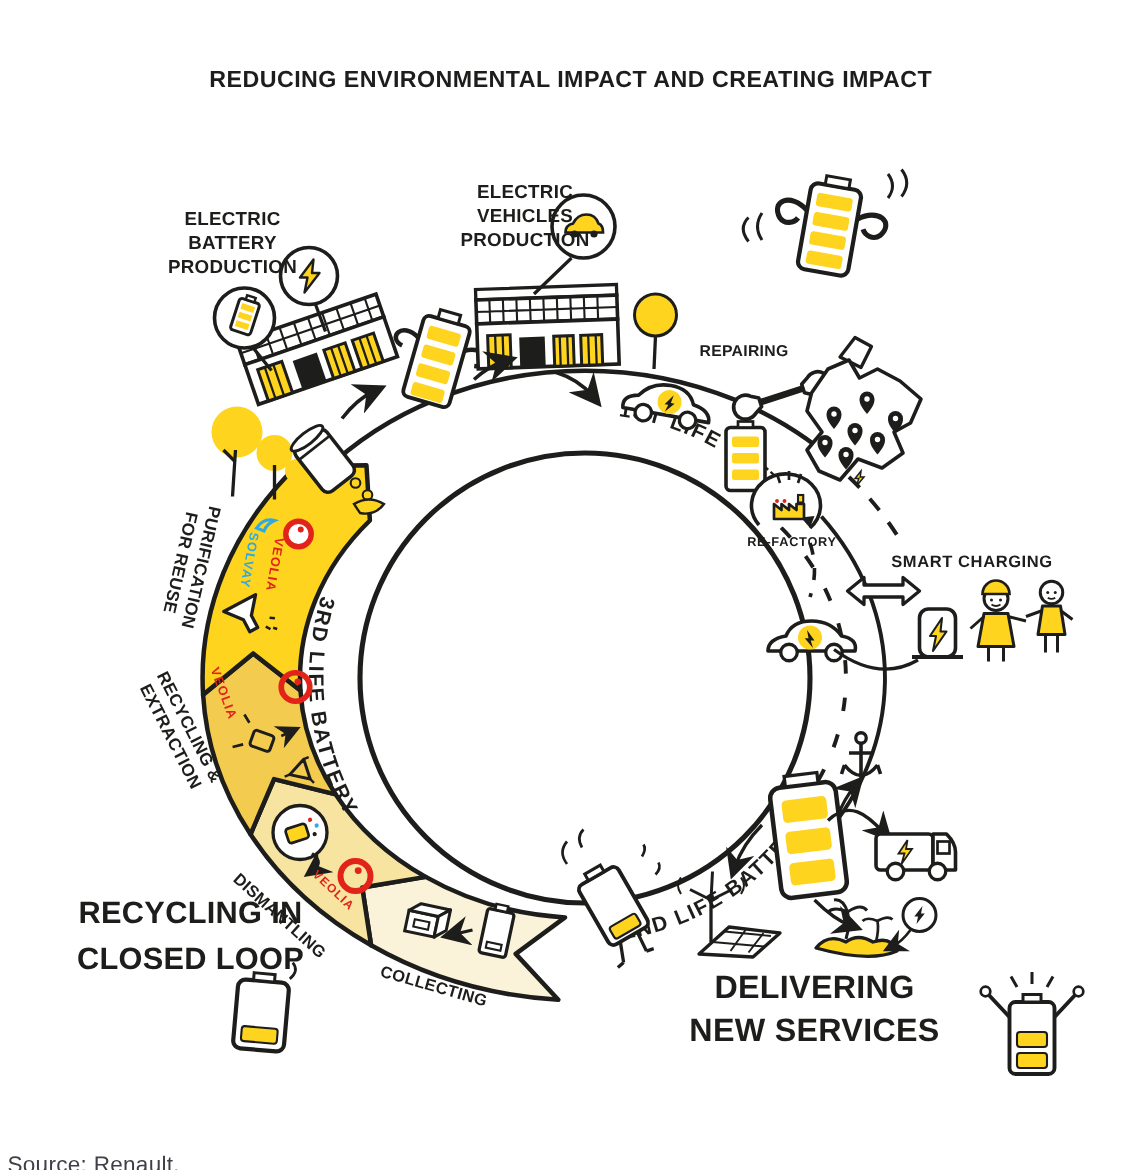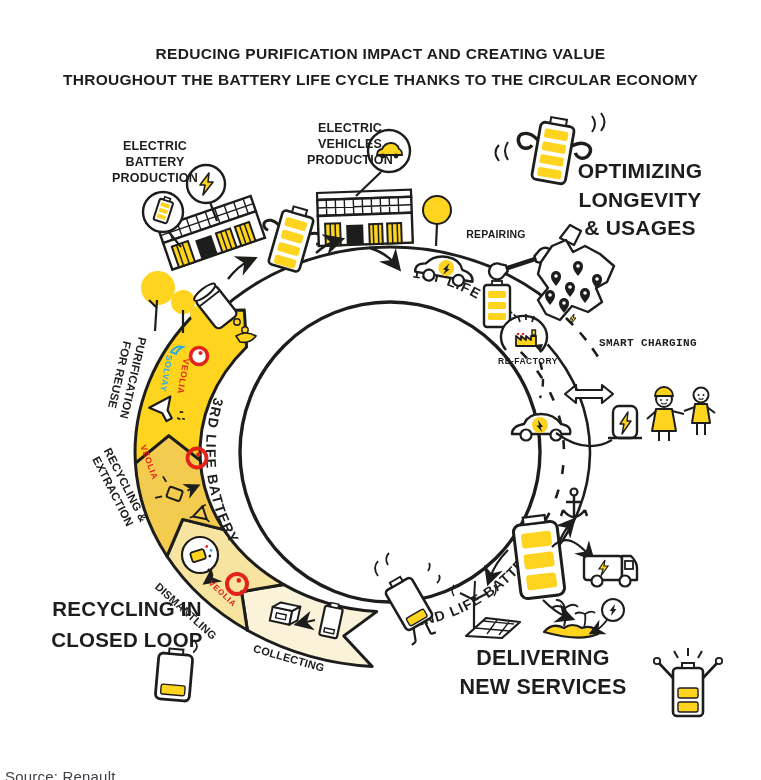--- a/index.html
+++ b/index.html
@@ -372,35 +372,31 @@
   <g transform="translate(174,677) rotate(5)">
     <rect x="-17" y="-23" width="34" height="46" rx="5" fill="#fff" stroke="#1d1d1b" stroke-width="2.8"></rect>
     <rect x="-7" y="-28" width="14" height="5" fill="#fff" stroke="#1d1d1b" stroke-width="2"></rect>
     <rect x="-12" y="8" width="24" height="10" rx="2" fill="#FFD41E" stroke="#1d1d1b" stroke-width="1.4"></rect>
     <path d="M17 -26 Q 23 -32 18 -37" fill="none" stroke="#1d1d1b" stroke-width="1.8"></path>
   </g>
 
   <path d="M540 362 Q 546 380 540 398" fill="none" stroke="#1d1d1b" stroke-width="2.4" stroke-dasharray="8 9"></path>
 </svg>
 
-<div class="lbl title" style="left:0;top:40;width:761px;top:40px;">REDUCING PURIFICATION IMPACT AND CREATING VALUE</div>
-<div class="lbl title" style="left:0;top:66px;width:761px;">THROUGHOUT THE BATTERY LIFE CYCLE THANKS TO THE CIRCULAR ECONOMY</div>
+<div class="lbl title" style="left:0;top:40;width:761px;top:40px;">REDUCING ENVIRONMENTAL IMPACT AND CREATING IMPACT</div>
 
 <div class="lbl" style="left:86px;top:138px;width:138px;font-size:12.5px;">ELECTRIC
 BATTERY
 PRODUCTION</div>
 <div class="lbl" style="left:284px;top:120px;width:132px;font-size:12.5px;">ELECTRIC
 VEHICLES
 PRODUCTION</div>
-<div class="lbl big" style="left:556px;top:157px;width:168px;">OPTIMIZING
-LONGEVITY
-&amp; USAGES</div>
 <div class="lbl" style="left:451px;top:228px;width:90px;font-size:10.5px;">REPAIRING</div>
 <div class="lbl" style="left:486px;top:356px;width:84px;font-size:8.5px;letter-spacing:.5px;text-align:center;">RE-FACTORY</div>
-<div class="lbl" style="left:590px;top:336px;width:116px;font-size:11px;letter-spacing:.4px;font-family:Liberation Mono, monospace;">SMART CHARGING</div>
+<div class="lbl" style="left:590px;top:368px;width:116px;font-size:11px;letter-spacing:.4px;">SMART CHARGING</div>
 <div class="lbl big" style="left:445px;top:644px;width:196px;font-size:21.5px;">DELIVERING
 NEW SERVICES</div>
 <div class="lbl big" style="left:18px;top:594px;width:218px;font-size:20.5px;line-height:1.5;">RECYCLING IN
 CLOSED LOOP</div>
 
 <div class="lbl rot" style="left:61px;top:362px;width:130px;font-size:11.5px;line-height:1.25;transform:rotate(103deg);">PURIFICATION
 FOR REUSE</div>
 <div class="lbl rot" style="left:54px;top:474px;width:130px;font-size:11.5px;line-height:1.25;transform:rotate(63deg);">RECYCLING &amp;
 EXTRACTION</div>
 <div class="lbl rot" style="left:121px;top:604px;width:130px;font-size:11px;transform:rotate(42deg);">DISMANTLING</div>

